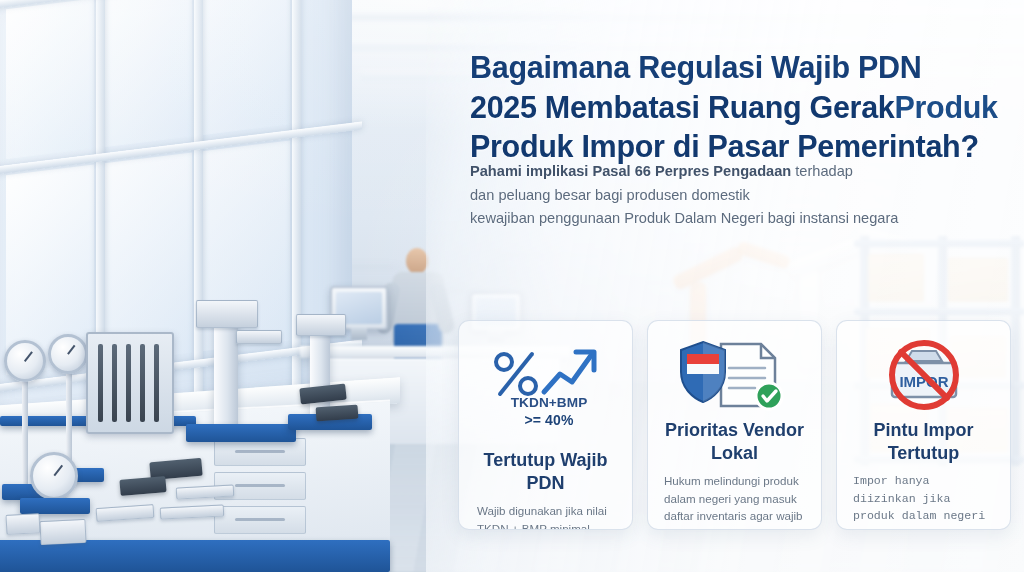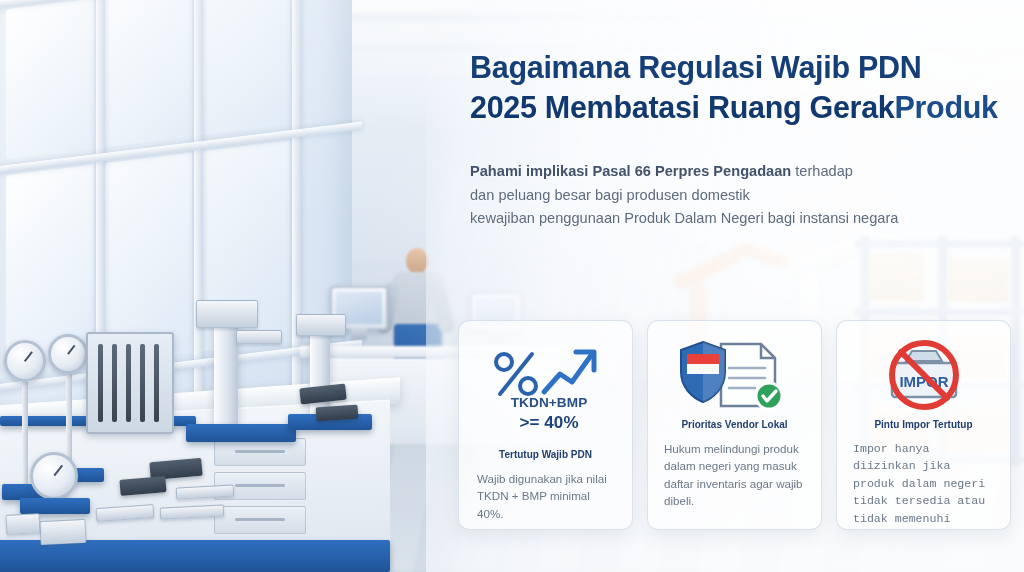--- a/index.html
+++ b/index.html
@@ -297,21 +297,21 @@
     box-shadow: 0 6px 18px rgba(70,95,130,0.10);
     padding: 16px 14px 12px;
     overflow: hidden;
   }
   .card-icon {
     height: 76px;
     display: flex; align-items: center; justify-content: center;
     margin-bottom: 6px;
   }
   .card-title {
-    font-size: 10px;
+    font-size: 18px;
     font-weight: bold;
     color: #1f3f6e;
     text-align: center;
     line-height: 1.25;
     margin-bottom: 8px;
   }
   .card-body {
     font-size: 11.6px;
     color: #6b7888;
     line-height: 1.52;
@@ -324,21 +324,21 @@
   .kpi {
     position: absolute;
     left: 10px; top: 74px; width: 160px;
     text-align: center;
     font-size: 13.6px;
     font-weight: bold;
     color: #2a4f86;
     line-height: 1.25;
     letter-spacing: .1px;
   }
-  .kpi .big { font-size: 17px; color: #1d4378; }
+  .kpi .big { font-size: 14px; color: #1d4378; }
 
   svg { display: block; }
 </style>
 </head>
 <body>
 
 <div class="stage">
 
   <div class="photo">
 
@@ -466,20 +466,21 @@
     <div class="haze"></div>
   </div>
 
   <div class="panel"></div>
 
   <div class="headline">
     <div>Bagaimana Regulasi Wajib PDN</div>
     <div>
       <span class="l2">2025 Membatasi Ruang Gerak</span><span class="tail">Produk</span>
     </div>
+    <div class="l2">Produk Impor di Pasar Pemerintah?</div>
   </div>
 
   <div class="subhead">
     <b>Pahami implikasi Pasal 66 Perpres Pengadaan</b><span> terhadap</span>
     <div>dan peluang besar bagi produsen domestik</div>
     <div>kewajiban penggunaan Produk Dalam Negeri bagi instansi negara</div>
   </div>
 
   <div class="cards">
 

